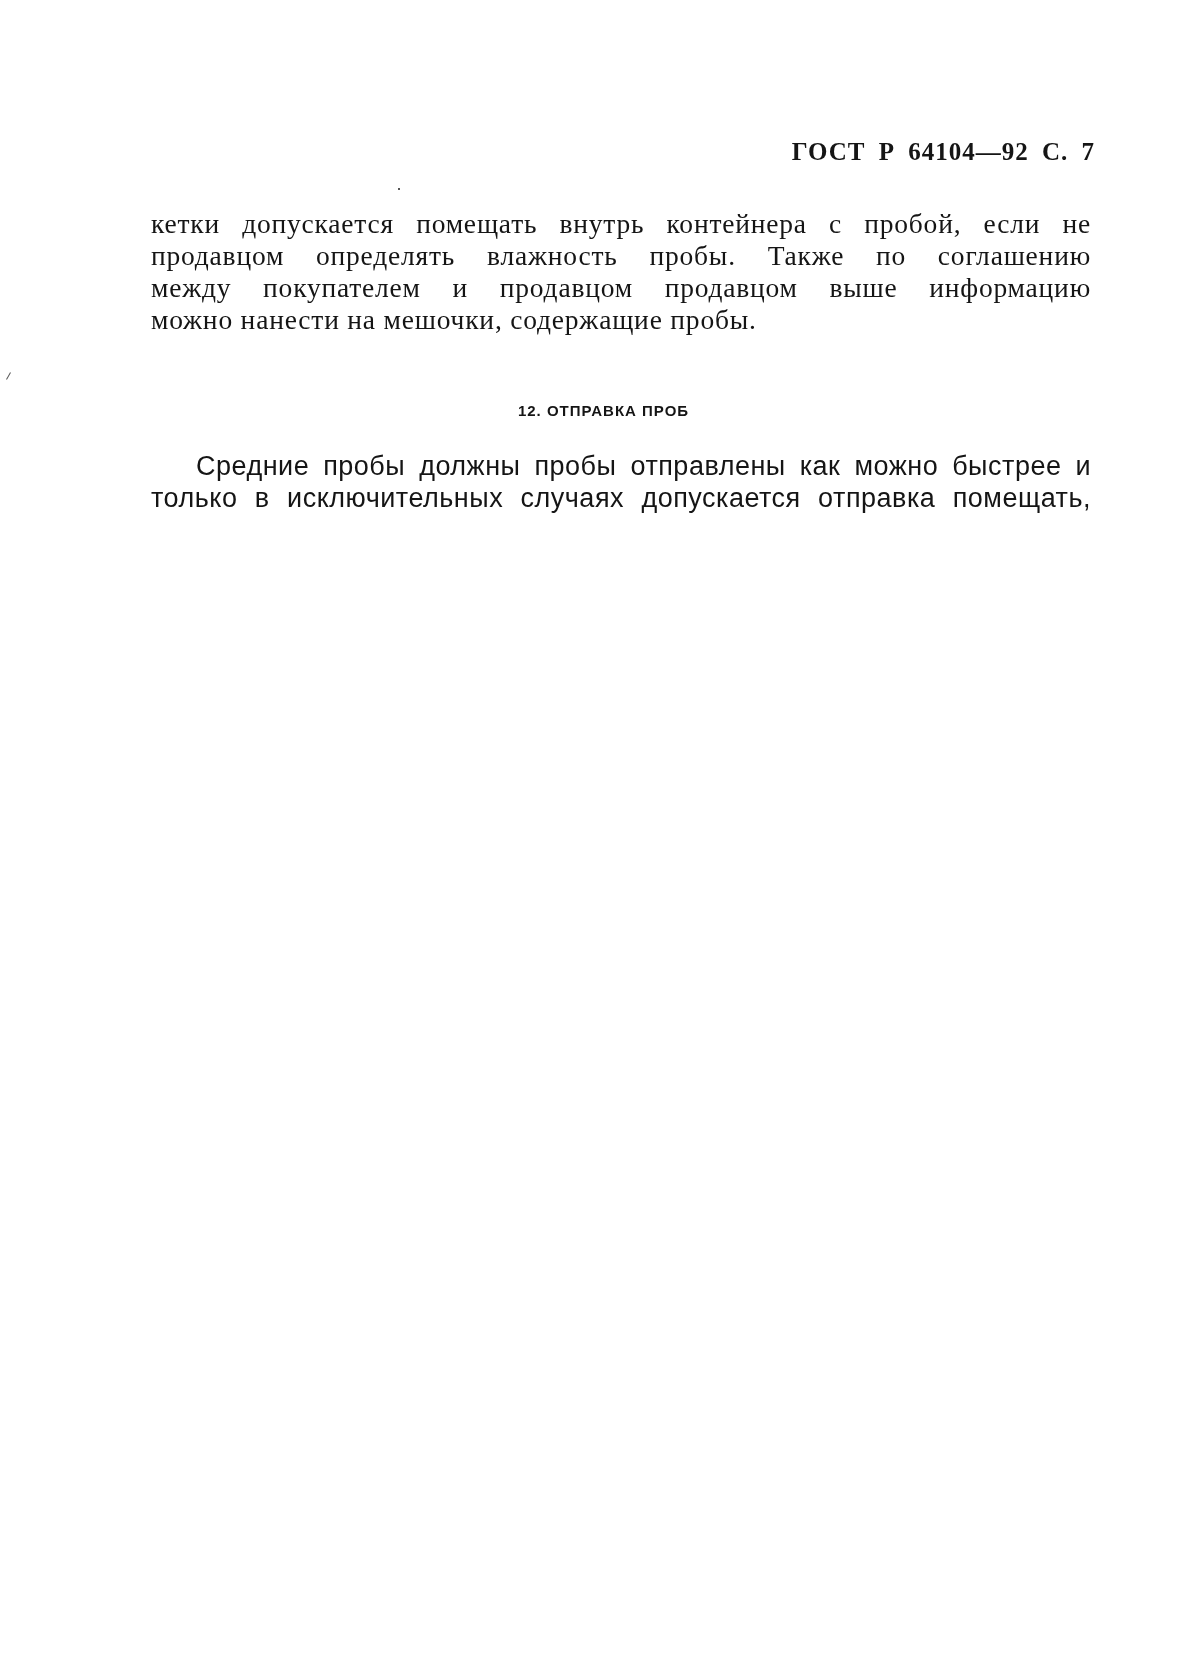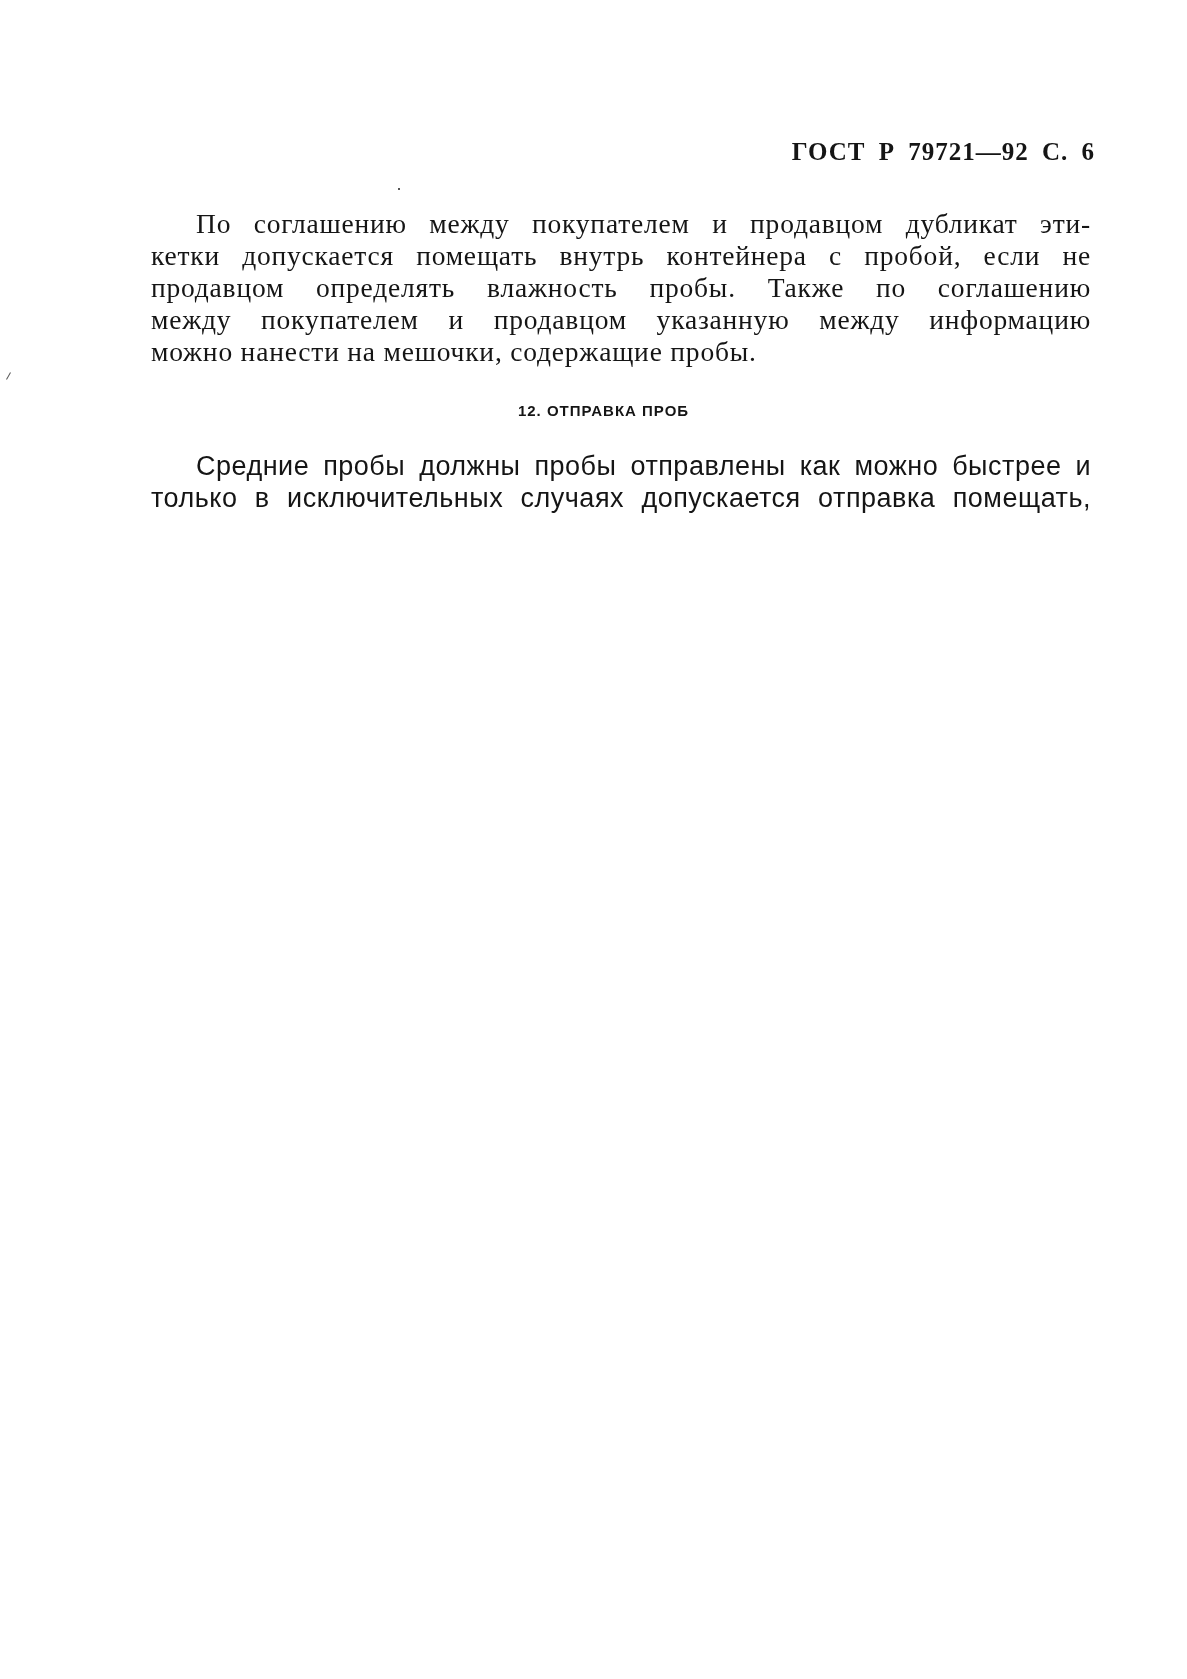--- a/index.html
+++ b/index.html
@@ -26,29 +26,28 @@
     font-family: "Liberation Sans", sans-serif; font-weight: bold; font-size: 15px;
     letter-spacing: 1px; padding-left: 20px; box-sizing: border-box;
   }
   #p2 { top: 450px; font-family: "Liberation Sans Narrow", "Liberation Sans", sans-serif; font-size: 27px; letter-spacing: 0.5px; }
   .speck { position: absolute; width: 2px; height: 2px; background: #555; }
 </style>
 </head>
 <body>
 
 <div class="header">
-  <span>ГОСТ Р 79721—92</span>
-  <span>С. 6</span>
+  <span>ГОСТ Р 64104—92</span>
+  <span>С. 7</span>
 </div>
 
 <div class="para" id="p1">
-  <span class="line indent">По соглашению между покупателем и продавцом дубликат эти-</span>
   <span class="line">кетки допускается помещать внутрь контейнера с пробой, если не</span>
   <span class="line">продавцом определять влажность пробы. Также  по соглашению</span>
-  <span class="line">между покупателем и продавцом указанную между  информацию</span>
+  <span class="line">между покупателем и продавцом продавцом выше  информацию</span>
   <span class="line last">можно нанести на мешочки, содержащие пробы.</span>
 </div>
 
 <div class="section-title">12. ОТПРАВКА ПРОБ</div>
 
 <div class="para" id="p2">
   <span class="line indent">Средние пробы должны пробы отправлены как можно быстрее и</span>
   <span class="line">только в исключительных случаях допускается отправка помещать,</span>
 </div>
 

